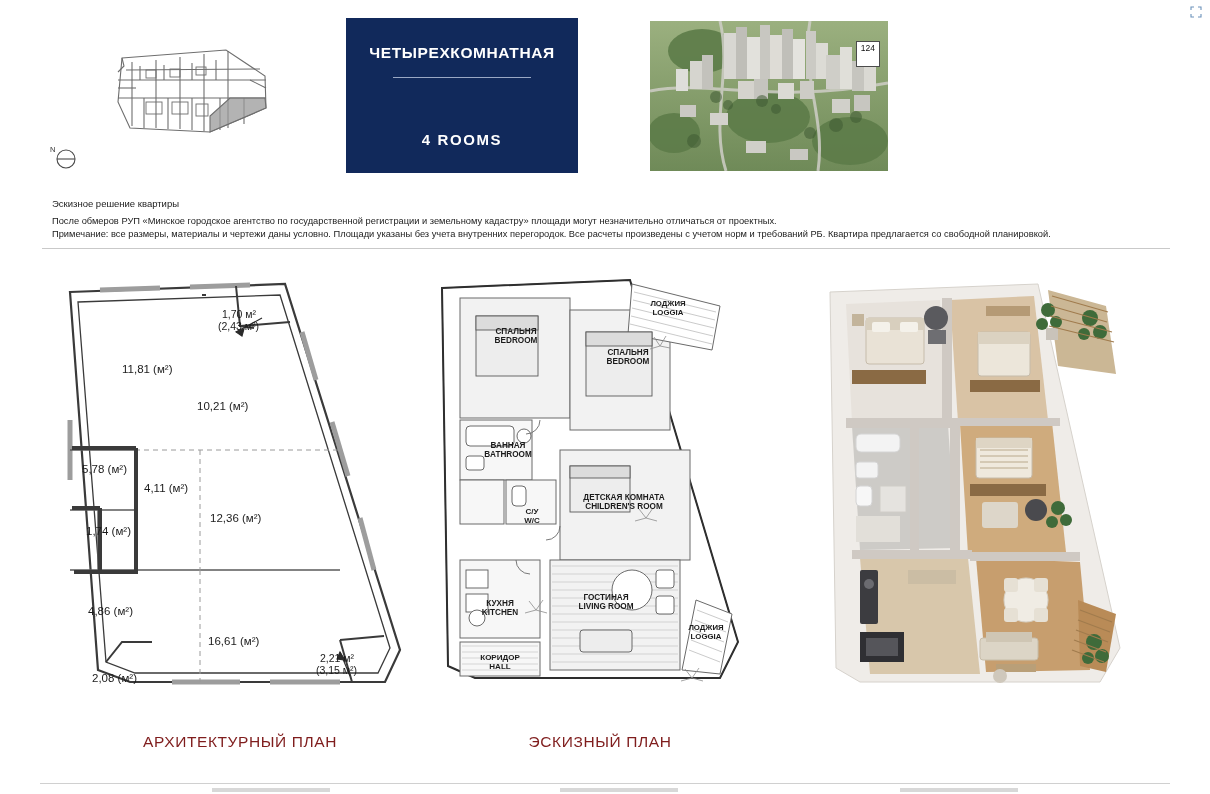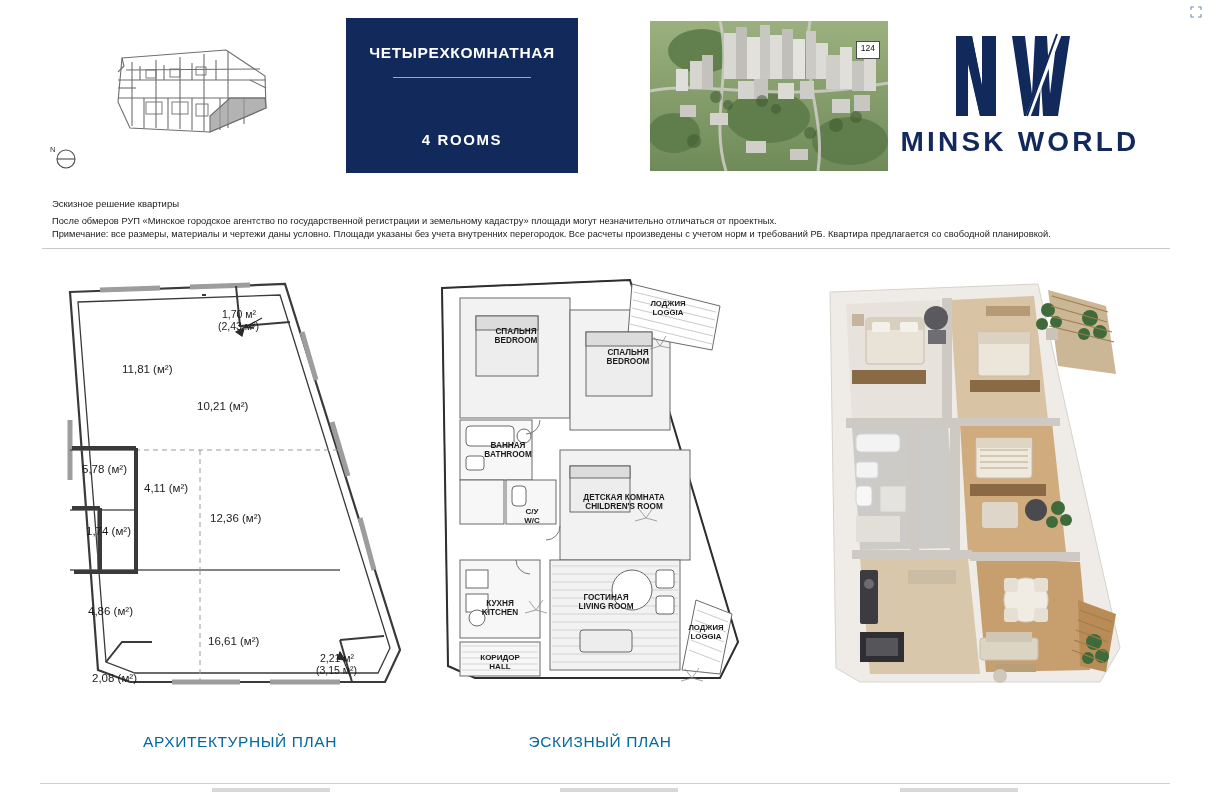--- a/index.html
+++ b/index.html
@@ -87,21 +87,21 @@
     overflow: hidden;
     background: #6c7f58;
   }
   .aerial svg { display: block; }
   .aerial-badge {
     position: absolute;
     right: 8px; top: 20px;
     background: #ffffff;
     border: 1px solid #4b4b4b;
     font-size: 8.5px;
-    padding: 1px 4px 4px 4px;
+    padding: 1px 4px 12px 4px;
     line-height: 11px;
     color: #111;
   }
 
   
   .logo {
     position: absolute;
     right: 10px; top: 12px;
     width: 280px; height: 140px;
     display: flex;
@@ -152,21 +152,21 @@
     position: absolute;
     top: 0;
   }
   .panel-caption {
     position: absolute;
     top: 463px;
     width: 100%;
     text-align: center;
     font-size: 15.5px;
     letter-spacing: .6px;
-    color: #0369a1;
+    color: #7f1d1d;
   }
   #panel-arch { left: 40px;  width: 400px; height: 500px; }
   #panel-sketch { left: 420px; width: 360px; height: 500px; }
   #panel-vis { left: 790px; width: 380px; height: 500px; }
 
   .panel svg { display: block; }
 
   
   .footer-rule {
     position: absolute;
@@ -316,41 +316,20 @@
             <circle cx="126" cy="88" r="5"></circle>
           <circle cx="186" cy="104" r="7"></circle>
             <circle cx="206" cy="96" r="6"></circle>
           <circle cx="44" cy="120" r="7"></circle>
             <circle cx="160" cy="112" r="6"></circle>
         </g>
       </svg>
       <div class="aerial-badge">124</div>
     </div>
 
-    <div class="logo">
-      <div class="logo-mark">
-        <svg viewBox="0 0 136 92" width="136" height="92">
-          <g fill="#11295b">
-            <path d="M6 6 h14 l10 52 V6 h12 v80 h-14 L16 30 v56 H6 Z"></path>
-            <path d="M56 6 h11 l9 54 9 -54 h11 l-13 80 h-14 Z" opacity="0"></path>
-          </g>
-          <g fill="#11295b">
-            <path d="M54 6 h13 l8 62 V6 h12 v80 h-13 L64 28 v58 H54 Z" opacity="0"></path>
-          </g>
-
-          <path d="M4 6 h16 l11 54 V6 h13 v80 H28 L15 30 v56 H4 Z" fill="#11295b"></path>
-
-          <path d="M60 6 h13 l7 58 3 -58 h12 l3 58 7 -58 h13 l-12 80 h-15 l-2 -34 -2 34 h-15 Z" fill="#11295b"></path>
-
-          <path d="M74 86 L106 2 l4 2 L78 88 Z" fill="#ffffff"></path>
-          <path d="M75 86 L105 4" stroke="#11295b" stroke-width="2" fill="none"></path>
-        </svg>
-      </div>
-      <div class="logo-text">MINSK WORLD</div>
-    </div>
   </div>
 
   <div class="notes">
     <div class="notes-title">Эскизное решение квартиры</div>
     <div class="notes-body">После обмеров РУП «Минское городское агентство по государственной регистрации и земельному кадастру» площади могут незначительно отличаться от проектных.</div>
     <div class="notes-body">Примечание: все размеры, материалы и чертежи даны условно. Площади указаны без учета внутренних перегородок. Все расчеты произведены с учетом норм и требований РБ. Квартира предлагается со свободной планировкой.</div>
   </div>
   <div class="notes-rule"></div>
 
   <div class="plans">

